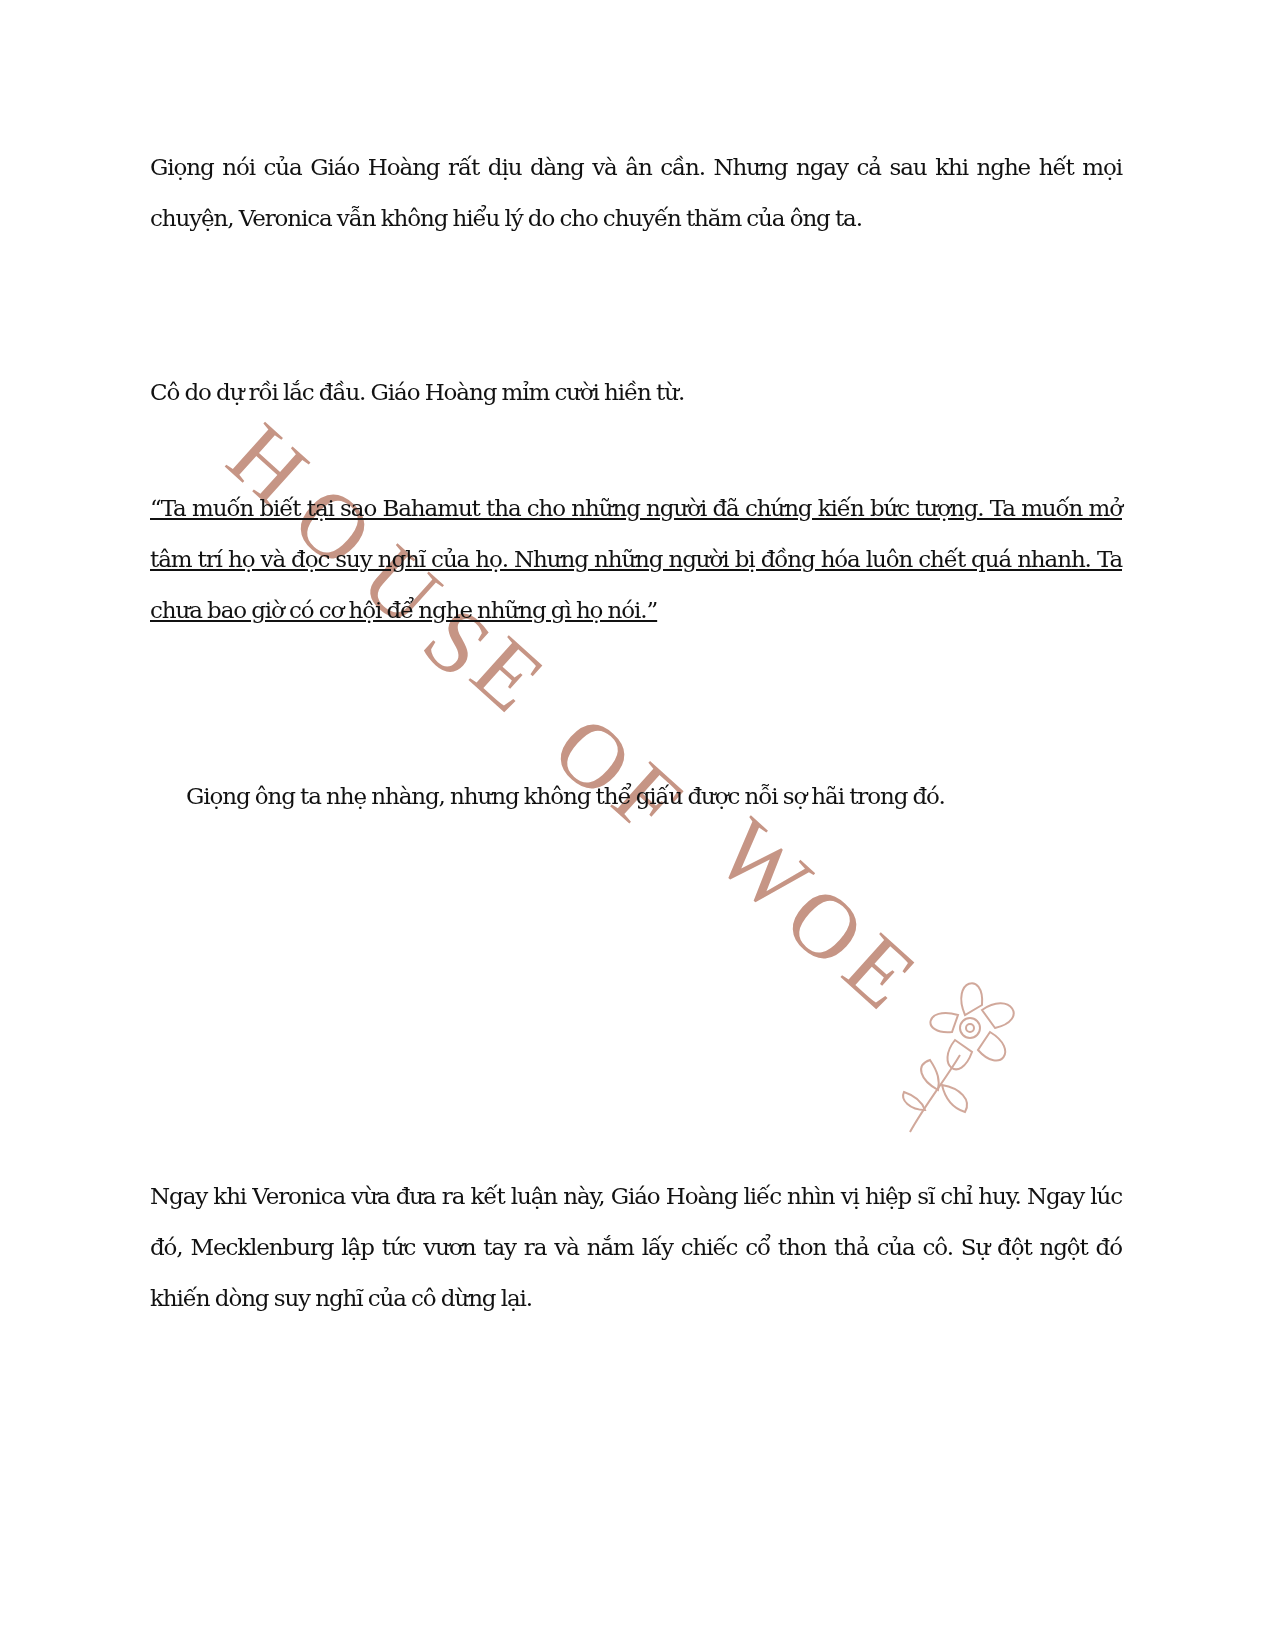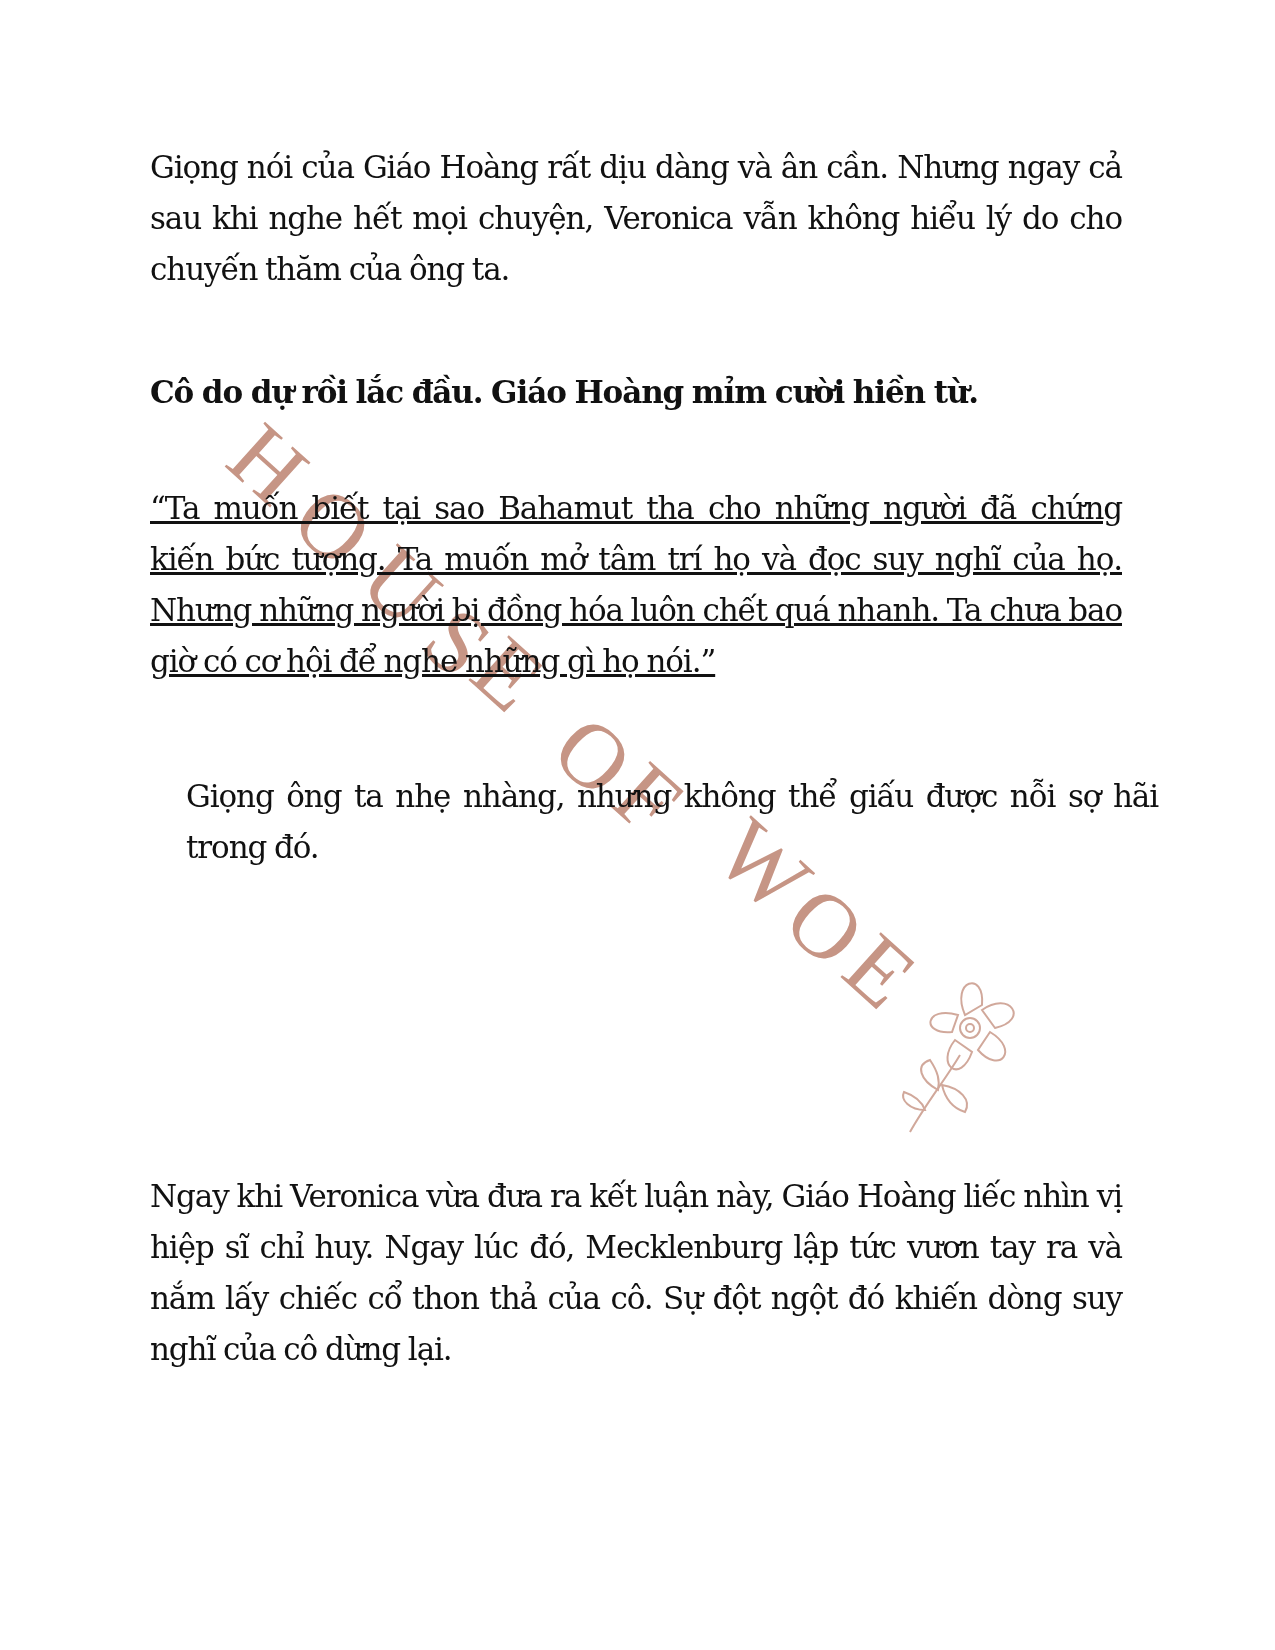--- a/index.html
+++ b/index.html
@@ -20,21 +20,21 @@
       left: 0; top: 0;
       width: 1275px;
       height: 1650px;
       background: #ffffff;
     }
     .para {
       position: absolute;
       left: 150px;
       width: 972px;
       margin: 0;
-      font-size: 31px;
+      font-size: 23px;
       line-height: 51px;
       text-align: justify;
       letter-spacing: -1.1px;
       word-spacing: -1px;
       z-index: 2;
     }
     .watermark {
       position: absolute;
       left: 0; top: 0;
       width: 1275px;
@@ -92,18 +92,18 @@
         <path d="M70 95 C55 120, 35 145, 20 172"></path>
 
         <path d="M48 130 C30 120, 25 105, 40 100 C48 112, 50 120, 48 130 Z"></path>
         <path d="M52 125 C70 128, 82 140, 75 152 C62 148, 55 138, 52 125 Z"></path>
         <path d="M35 150 C20 150, 10 140, 14 132 C26 136, 32 142, 35 150 Z"></path>
       </g>
     </svg>
   </div>
 
   <p class="para" style="top:142px;">Giọng nói của Giáo Hoàng rất dịu dàng và ân cần. Nhưng ngay cả sau khi nghe hết mọi chuyện, Veronica vẫn không hiểu lý do cho chuyến thăm của ông ta.</p>
-  <p class="para" style="top:367px;font-weight:bold;">Cô do dự rồi lắc đầu. Giáo Hoàng mỉm cười hiền từ.</p>
+  <p class="para" style="top:367px;">Cô do dự rồi lắc đầu. Giáo Hoàng mỉm cười hiền từ.</p>
   <p class="para" style="top:483px;text-decoration:underline;">“Ta muốn biết tại sao Bahamut tha cho những người đã chứng kiến bức tượng. Ta muốn mở tâm trí họ và đọc suy nghĩ của họ. Nhưng những người bị đồng hóa luôn chết quá nhanh. Ta chưa bao giờ có cơ hội để nghe những gì họ nói.”</p>
   <p class="para" style="top:771px;margin-left:36px;">Giọng ông ta nhẹ nhàng, nhưng không thể giấu được nỗi sợ hãi trong đó.</p>
   <p class="para" style="top:1124px;margin-top:47px;">Ngay khi Veronica vừa đưa ra kết luận này, Giáo Hoàng liếc nhìn vị hiệp sĩ chỉ huy. Ngay lúc đó, Mecklenburg lập tức vươn tay ra và nắm lấy chiếc cổ thon thả của cô. Sự đột ngột đó khiến dòng suy nghĩ của cô dừng lại.</p>
 
 </div>
 
 </body></html>

